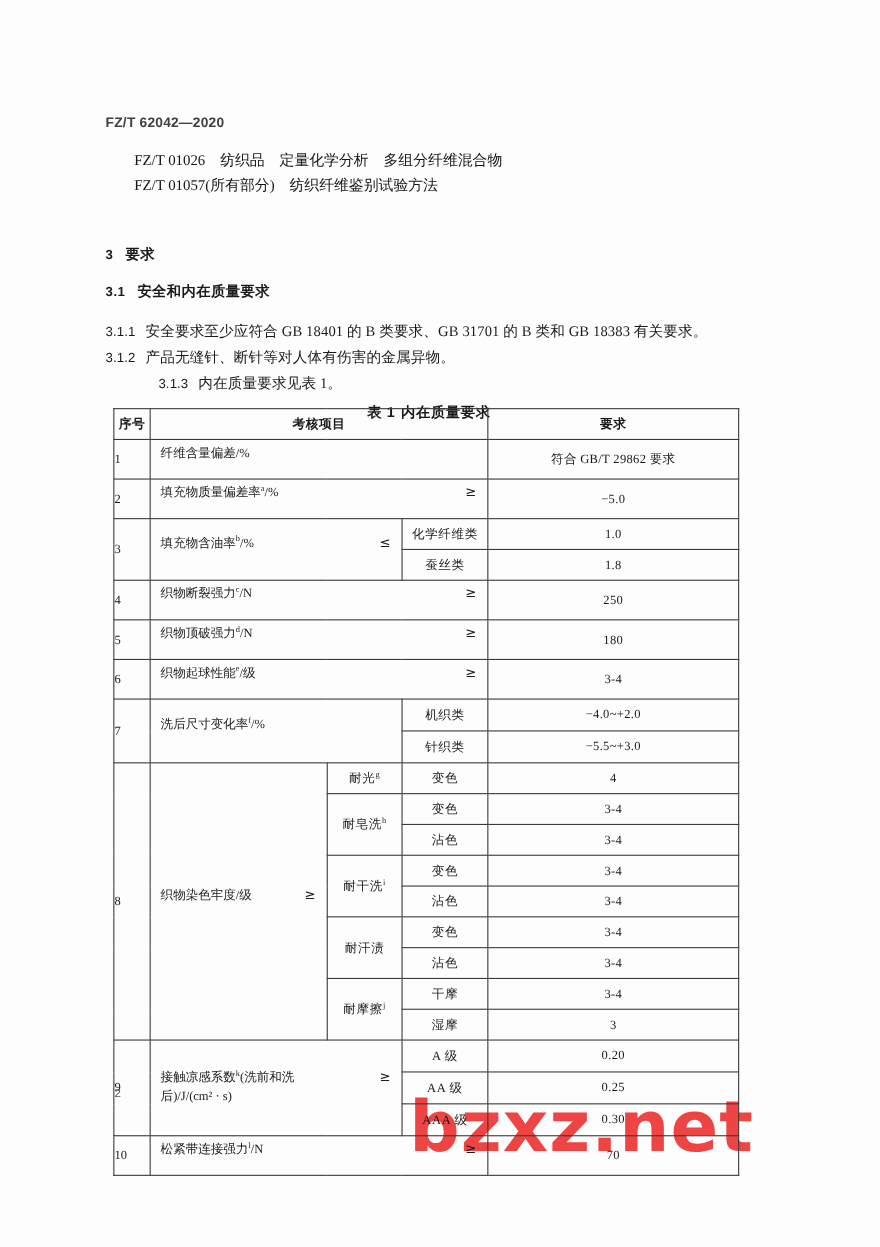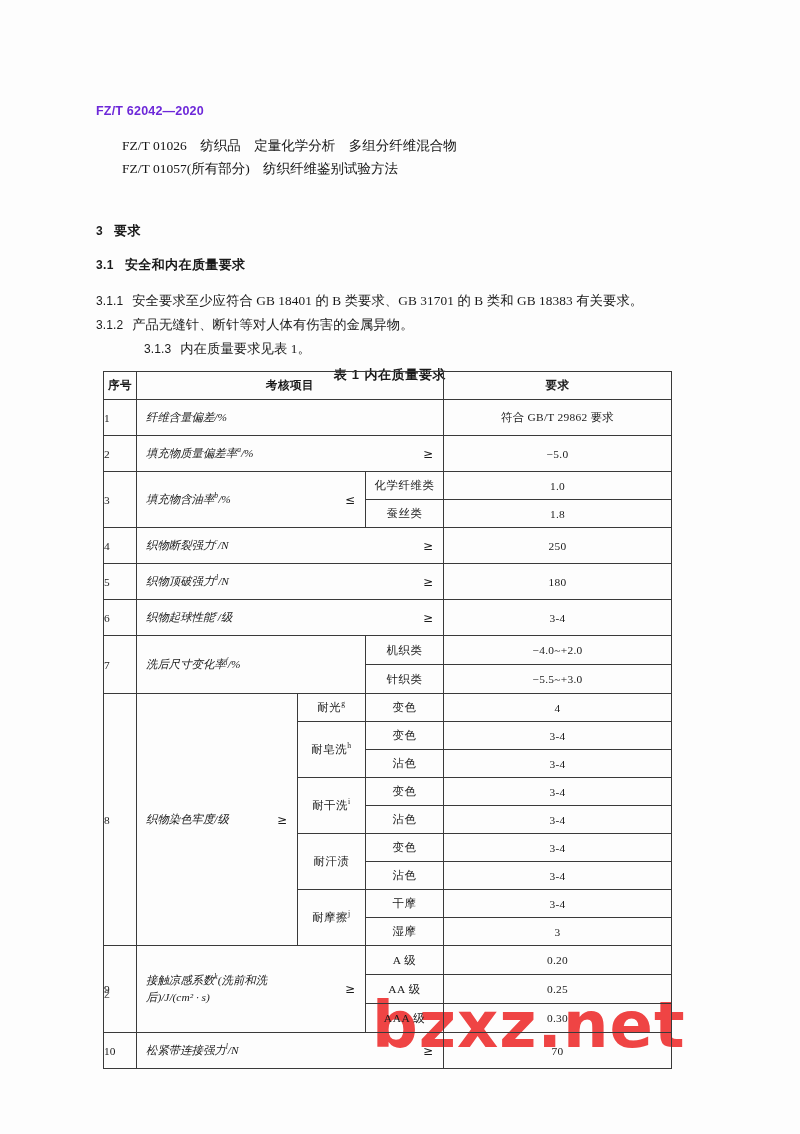--- a/index.html
+++ b/index.html
@@ -36,21 +36,21 @@
     z-index: 2;
   }
   .std-header {
     position: absolute;
     left: 96px;
     top: 104px;
     font-family: "Liberation Sans", sans-serif;
     font-weight: bold;
     font-size: 12.5px;
     letter-spacing: 0.2px;
-    color: #6d28d9;
+    color: #404040;
   }
   .ref-list {
     position: absolute;
     left: 122px;
     top: 134px;
     font-size: 13.5px;
     line-height: 23px;
     color: #141414;
   }
   .ref-line { white-space: pre; }
@@ -128,25 +128,23 @@
   .c-sub2 { width: 78px; text-align: center; }
   .c-val { width: 228px; text-align: center; }
 
   .item-cell {
     padding: 0 8px 0 9px;
     position: relative;
     height: 100%;
   }
   .item-flex {
     display: flex;
-    align-items: center;
     justify-content: space-between;
     min-height: 27px;
     padding: 4px 0;
-    font-style: italic;
   }
   .item-text { text-align: left; line-height: 17px; }
   .op {
     font-family: "DejaVu Sans", sans-serif;
     font-size: 12px;
     padding-left: 14px;
     flex: 0 0 auto;
   }
   .op-right { margin-right: 2px; }
   sup {

